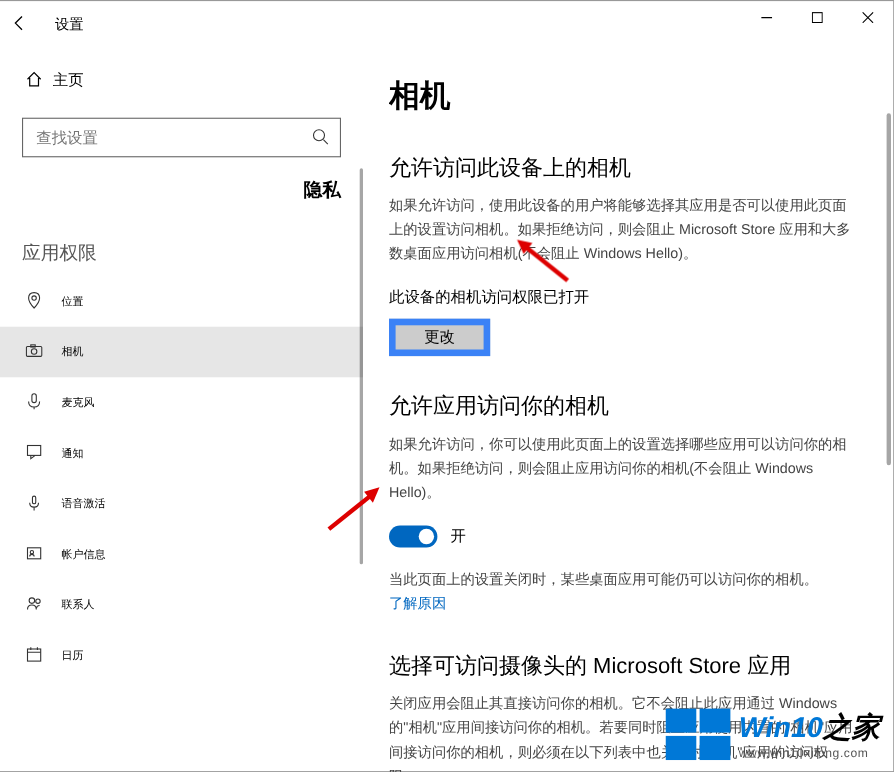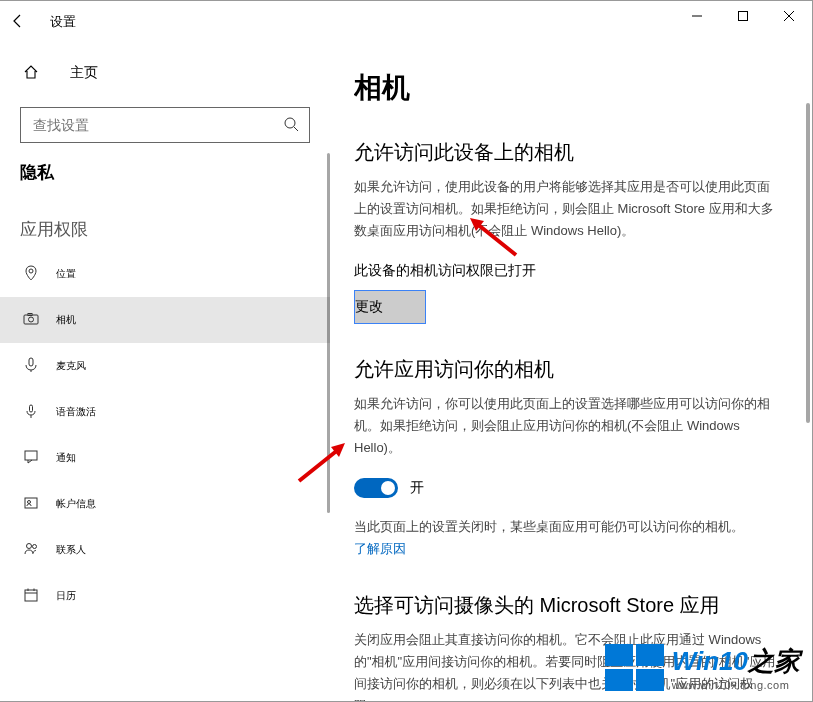--- a/index.html
+++ b/index.html
@@ -24,32 +24,32 @@
 .titlebar .back { width: 32px; }
 .titlebar .title { font-size: 13px; margin-left: 8px; }
 .window-controls { position: absolute; top: 0; right: 0; display: flex; }
 .wc { width: 46px; height: 30px; display: flex; align-items: center; justify-content: center; cursor: default; }
 
 .layout { display: flex; height: calc(702px - 42px); }
 
 .sidebar { width: 330px; padding: 0 20px 0 20px; position: relative; overflow: hidden; }
 .home-row { display: flex; align-items: center; height: 40px; margin-top: 10px; cursor: default; }
 .home-row .icon { width: 22px; text-align: center; }
-.home-row span.lbl { margin-left: 28px; font-size: 14px; }
+.home-row span.lbl { margin-left: 6px; font-size: 14px; }
 
 .searchbox {
   margin-top: 14px; height: 36px; border: 1px solid #666;
   display: flex; align-items: center; padding: 0 10px 0 12px;
 }
 .searchbox input {
   flex: 1; border: none; outline: none; font-size: 14px; background: transparent;
 }
 .searchbox .sicon { color: #333; }
 
-.section-label { font-size: 17px; font-weight: 600; margin-top: 18px; }
+.section-label { font-size: 17px; font-weight: 600; margin-top: 18px; text-align: right; }
 .perm-label { font-size: 17px; color: #555; margin-top: 34px; margin-bottom: 8px; }
 
 .nav { margin-top: 10px; }
 .nav-item { height: 46px; display: flex; align-items: center; cursor: default; position: relative; }
 .nav-item .icon { width: 22px; text-align: center; color: #333; }
 .nav-item .lbl { margin-left: 14px; font-size: 10px; }
 .nav-item.selected::before {
   content: ""; position: absolute; left: -20px; top: 6px; bottom: 6px; width: 4px; background: #0067c0;
 }
 .nav-item.selected { background: #e6e6e6; margin-left: -20px; margin-right: -20px; padding-left: 20px; }
@@ -58,22 +58,22 @@
 .content { flex: 1; padding: 10px 30px 0 24px; position: relative; overflow: hidden; }
 .content-inner { height: 100%; overflow-y: auto; padding-right: 6px; }
 .scrollbar { position: absolute; right: 2px; top: 60px; width: 4px; height: 320px; background: rgba(0,0,0,0.35); border-radius: 2px; }
 .side-scroll { position: absolute; right: 0px; top: 110px; width: 3px; height: 360px; background: rgba(0,0,0,0.35); border-radius: 2px; }
 
 h1 { font-size: 28px; font-weight: 600; margin-top: 16px; }
 h2 { font-size: 20px; font-weight: 400; margin-top: 32px; }
 .desc { font-size: 13px; color: #444; line-height: 1.7; margin-top: 10px; }
 .status { font-size: 14px; margin-top: 20px; }
 .btn {
-  margin-top: 10px; height: 34px; width: 72px; border: 1px solid #3b82f6; background: #ccc;
-  display: flex; align-items: center; justify-content: flex-start; font-size: 14px; cursor: default;
+  margin-top: 10px; height: 34px; width: 92px; border: 6px solid #3b82f6; background: #ccc;
+  display: flex; align-items: center; justify-content: center; font-size: 14px; cursor: default;
 }
 .toggle-row { display: flex; align-items: center; margin-top: 18px; }
 .toggle {
   width: 44px; height: 20px; border-radius: 10px; background: #0067c0; position: relative;
 }
 .toggle .knob { position: absolute; right: 3px; top: 3px; width: 14px; height: 14px; background: #fff; border-radius: 50%; }
 .toggle-lbl { margin-left: 12px; font-size: 14px; }
 .link { color: #0067c0; cursor: default; }
 
 .arrow1 { position: absolute; left: 466px; top: 214px; pointer-events:none; }
@@ -161,31 +161,31 @@
       </div>
       <div class="nav-item">
         <span class="icon"><svg width="16" height="16" viewBox="0 0 16 16">
               <rect x="6" y="1" width="4" height="8" rx="2" stroke="#333" fill="none"></rect>
               <path d="M3 8 C3 11 5 13 8 13 C11 13 13 11 13 8 M8 13 V15" stroke="#333" fill="none"></path>
             </svg></span>
         <span class="lbl">麦克风</span>
       </div>
       <div class="nav-item">
         <span class="icon"><svg width="16" height="16" viewBox="0 0 16 16">
+              <rect x="2" y="2" width="12" height="9" stroke="#333" fill="none"></rect>
+              <path d="M5 11 V14 L9 11" stroke="#333" fill="none"></path>
+            </svg></span>
+        <span class="lbl">通知</span>
+      </div>
+      <div class="nav-item">
+        <span class="icon"><svg width="16" height="16" viewBox="0 0 16 16">
               <rect x="6.5" y="2" width="3" height="7" rx="1.5" stroke="#333" fill="none"></rect>
               <path d="M4 8 C4 10.5 5.5 12 8 12 C10.5 12 12 10.5 12 8 M8 12 V15" stroke="#333" fill="none"></path>
             </svg></span>
         <span class="lbl">语音激活</span>
-      </div>
-      <div class="nav-item">
-        <span class="icon"><svg width="16" height="16" viewBox="0 0 16 16">
-              <rect x="2" y="2" width="12" height="9" stroke="#333" fill="none"></rect>
-              <path d="M5 11 V14 L9 11" stroke="#333" fill="none"></path>
-            </svg></span>
-        <span class="lbl">通知</span>
       </div>
       <div class="nav-item">
         <span class="icon"><svg width="16" height="16" viewBox="0 0 16 16">
               <rect x="2" y="3" width="12" height="10" stroke="#333" fill="none"></rect>
               <circle cx="6" cy="7" r="1.5" stroke="#333" fill="none"></circle>
               <path d="M4 11 C4 9.5 5 9 6 9 C7 9 8 9.5 8 11" stroke="#333" fill="none"></path>
             </svg></span>
         <span class="lbl">帐户信息</span>
       </div>
       <div class="nav-item">

